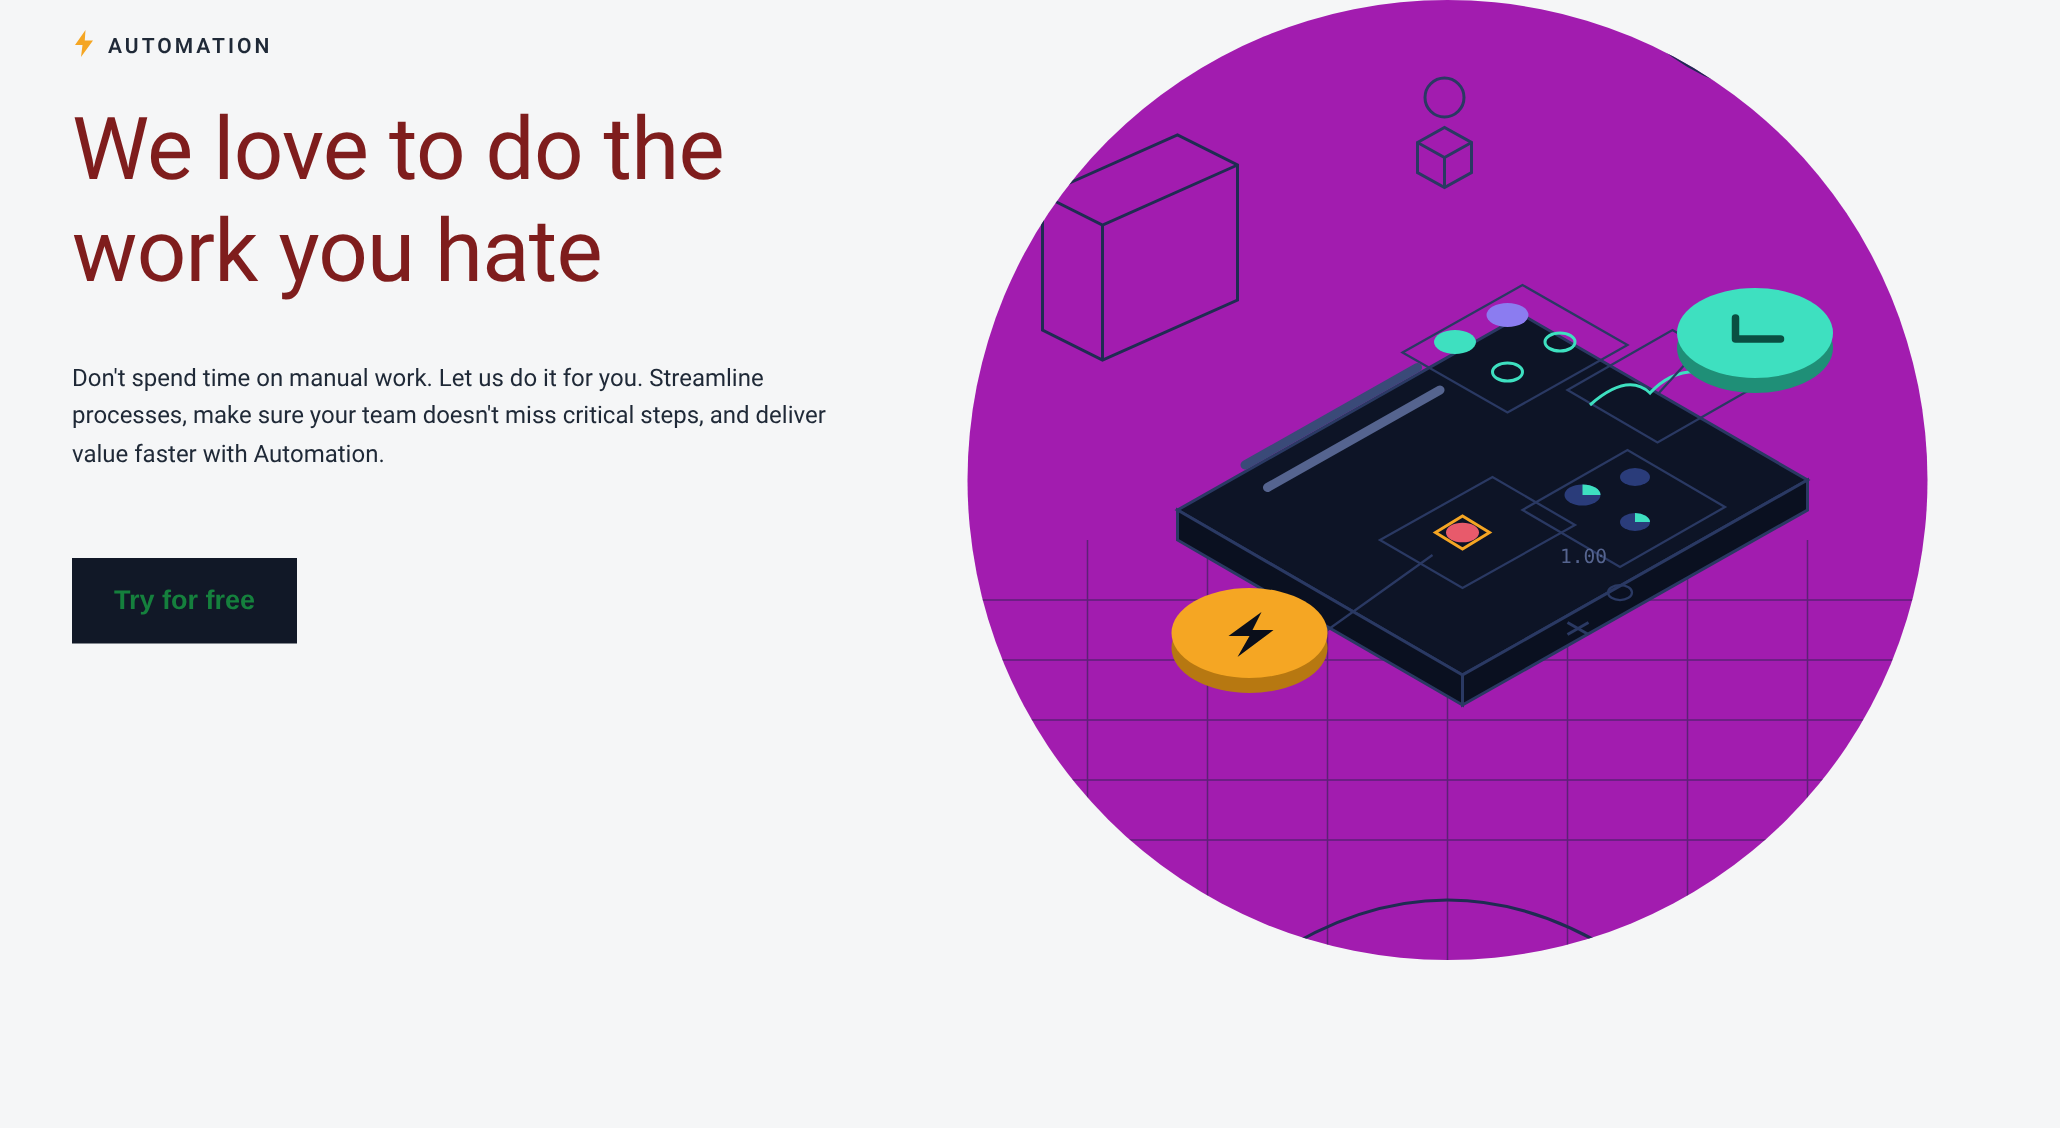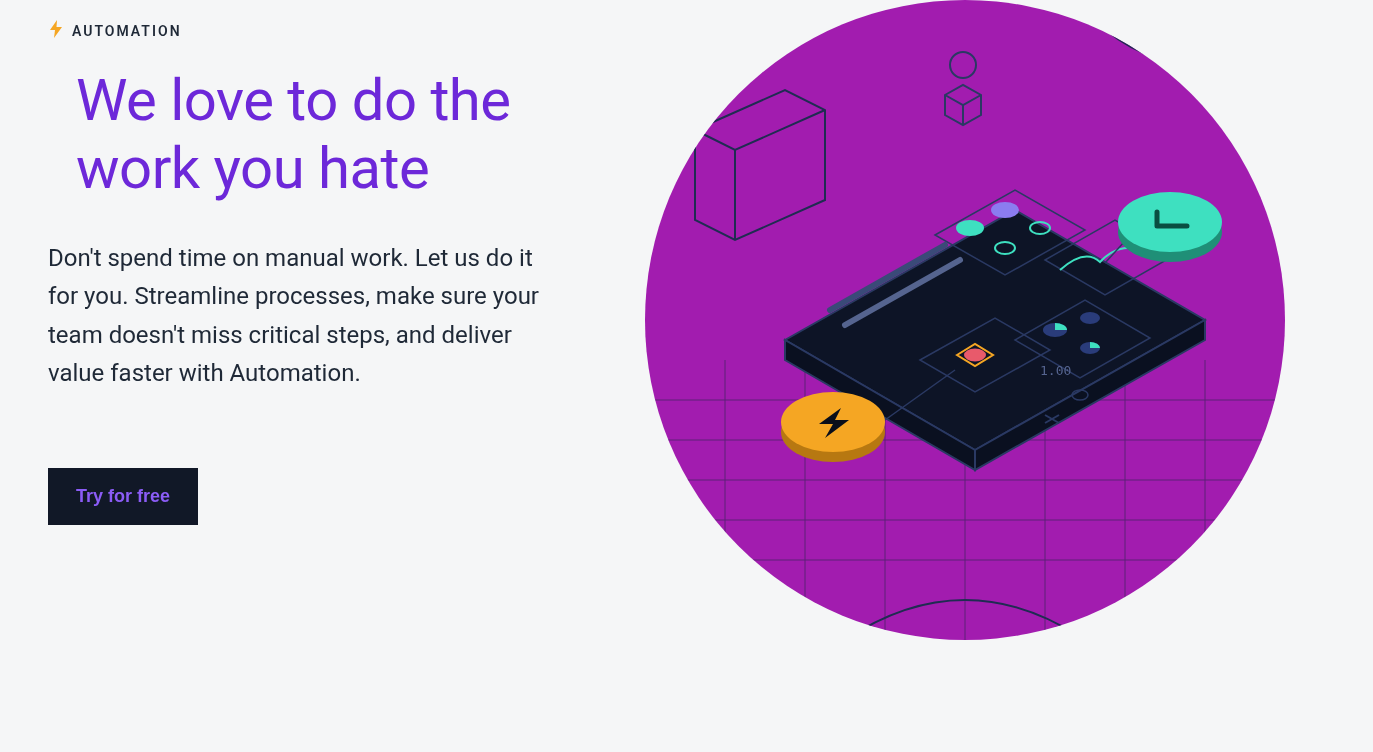--- a/index.html
+++ b/index.html
@@ -33,35 +33,34 @@
   .eyebrow-label {
     font-size: 14px;
     font-weight: 600;
     letter-spacing: 2px;
     color: #1f2937;
   }
   .heading {
     font-size: 58px;
     line-height: 1.18;
     font-weight: 400;
-    color: #6d28d9;
+    color: #7f1d1d;
     margin-bottom: 36px;
     letter-spacing: -0.5px;
-    margin-left: 28px;
   }
   .body-text {
-    font-size: 24px;
+    font-size: 16px;
     line-height: 1.6;
     color: #1f2937;
-    margin-bottom: 76px;
+    margin-bottom: 56px;
   }
   .cta-button {
     display: inline-block;
     background: #111827;
-    color: #8b5cf6;
+    color: #15803d;
     font-size: 18px;
     font-weight: 600;
     padding: 18px 28px;
     border: none;
     cursor: pointer;
   }
   .illustration-wrap {
     width: 640px;
     height: 640px;
     border-radius: 50%;

